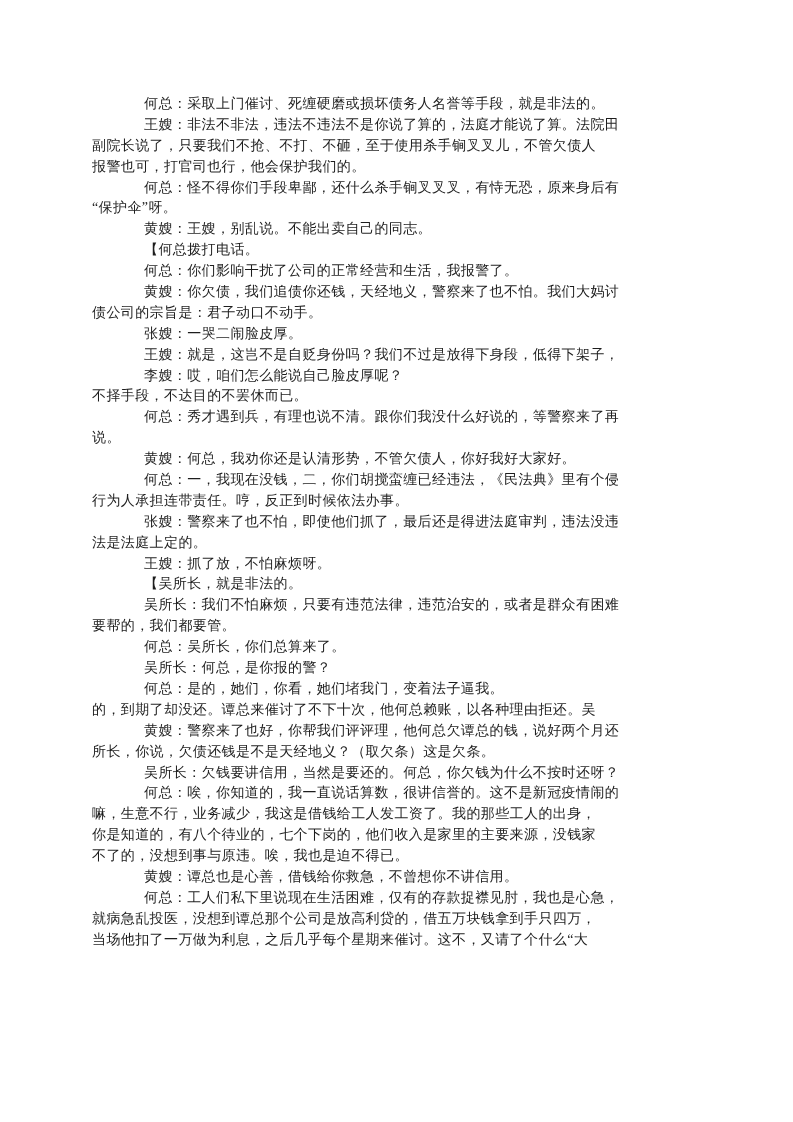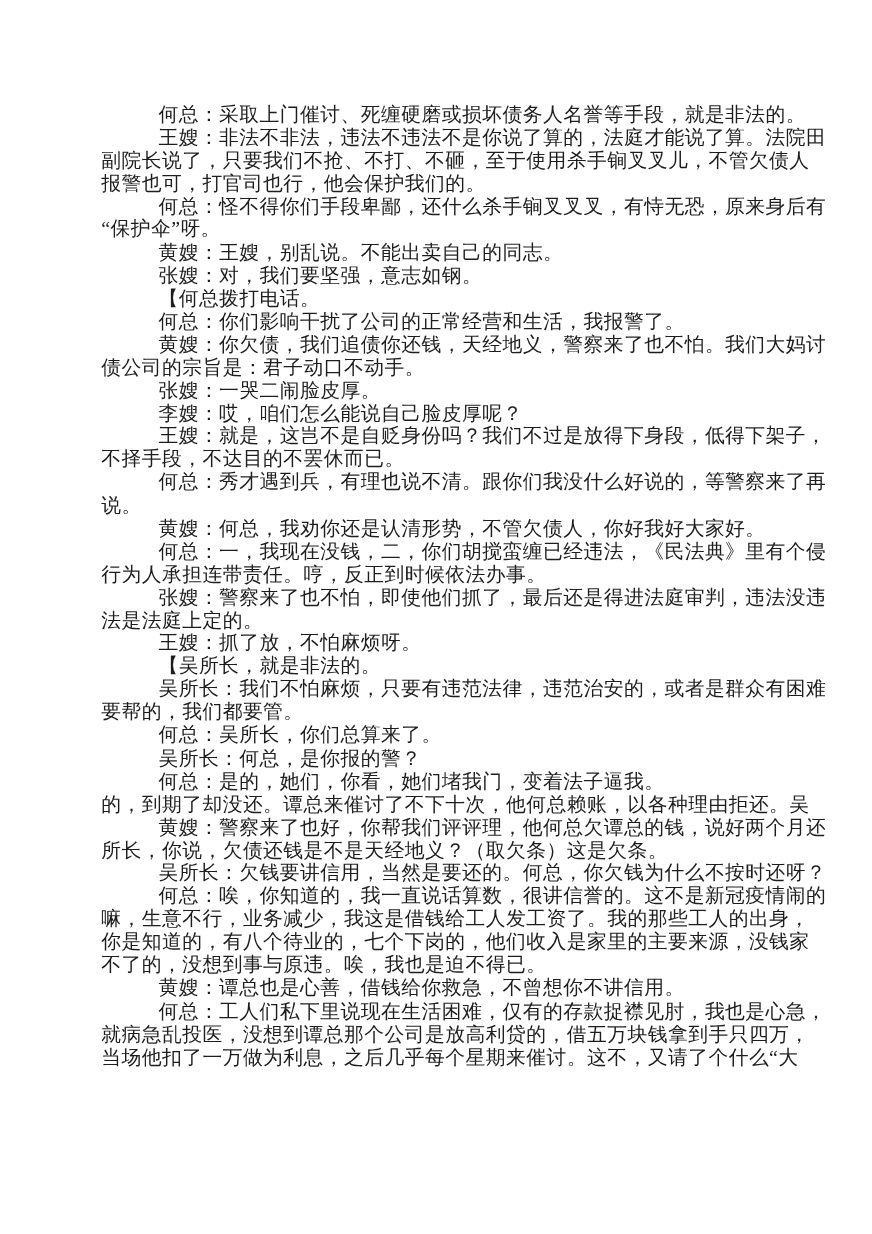--- a/index.html
+++ b/index.html
@@ -22,48 +22,47 @@
   .text-block {
     position: absolute;
     left: 92px;
     top: 94px;
     width: 616px;
     color: #1d1d1d;
   }
   .text-line {
     height: 20.9px;
     line-height: 20.9px;
-    font-size: 18px;
+    font-size: 14px;
     letter-spacing: 0.4px;
     white-space: nowrap;
   }
   .text-line.indent {
     padding-left: 52px;
   }
 </style>
 </head>
 <body>
 
 <div class="page">
   <div class="text-block" id="text-block">
       <div class="text-line indent">何总：采取上门催讨、死缠硬磨或损坏债务人名誉等手段，就是非法的。</div>
       <div class="text-line indent">王嫂：非法不非法，违法不违法不是你说了算的，法庭才能说了算。法院田</div>
       <div class="text-line">副院长说了，只要我们不抢、不打、不砸，至于使用杀手锏叉叉儿，不管欠债人</div>
       <div class="text-line">报警也可，打官司也行，他会保护我们的。</div>
       <div class="text-line indent">何总：怪不得你们手段卑鄙，还什么杀手锏叉叉叉，有恃无恐，原来身后有</div>
       <div class="text-line">“保护伞”呀。</div>
       <div class="text-line indent">黄嫂：王嫂，别乱说。不能出卖自己的同志。</div>
-      <div class="text-line indent">张嫂：对，我们要坚强，意志如钢。</div>
       <div class="text-line indent">【何总拨打电话。</div>
       <div class="text-line indent">何总：你们影响干扰了公司的正常经营和生活，我报警了。</div>
       <div class="text-line indent">黄嫂：你欠债，我们追债你还钱，天经地义，警察来了也不怕。我们大妈讨</div>
       <div class="text-line">债公司的宗旨是：君子动口不动手。</div>
       <div class="text-line indent">张嫂：一哭二闹脸皮厚。</div>
+      <div class="text-line indent">王嫂：就是，这岂不是自贬身份吗？我们不过是放得下身段，低得下架子，</div>
       <div class="text-line indent">李嫂：哎，咱们怎么能说自己脸皮厚呢？</div>
-      <div class="text-line indent">王嫂：就是，这岂不是自贬身份吗？我们不过是放得下身段，低得下架子，</div>
       <div class="text-line">不择手段，不达目的不罢休而已。</div>
       <div class="text-line indent">何总：秀才遇到兵，有理也说不清。跟你们我没什么好说的，等警察来了再</div>
       <div class="text-line">说。</div>
       <div class="text-line indent">黄嫂：何总，我劝你还是认清形势，不管欠债人，你好我好大家好。</div>
       <div class="text-line indent">何总：一，我现在没钱，二，你们胡搅蛮缠已经违法，《民法典》里有个侵</div>
       <div class="text-line">行为人承担连带责任。哼，反正到时候依法办事。</div>
       <div class="text-line indent">张嫂：警察来了也不怕，即使他们抓了，最后还是得进法庭审判，违法没违</div>
       <div class="text-line">法是法庭上定的。</div>
       <div class="text-line indent">王嫂：抓了放，不怕麻烦呀。</div>
       <div class="text-line indent">【吴所长，就是非法的。</div>

